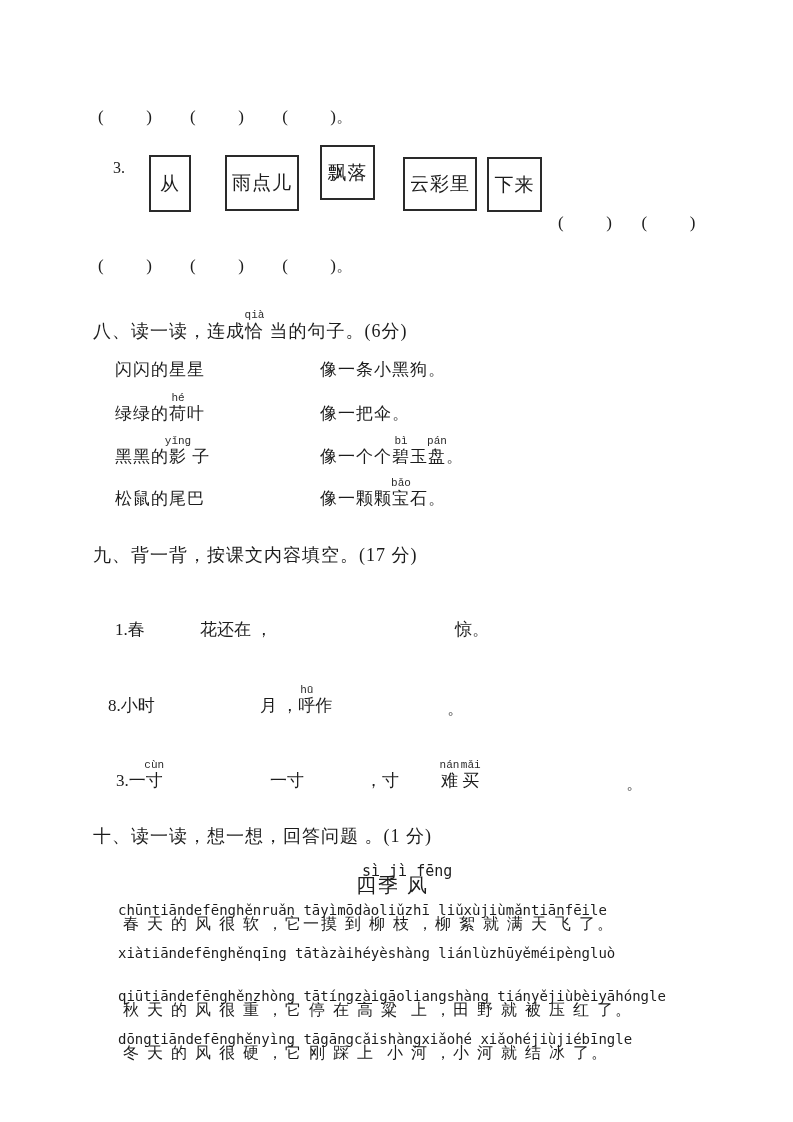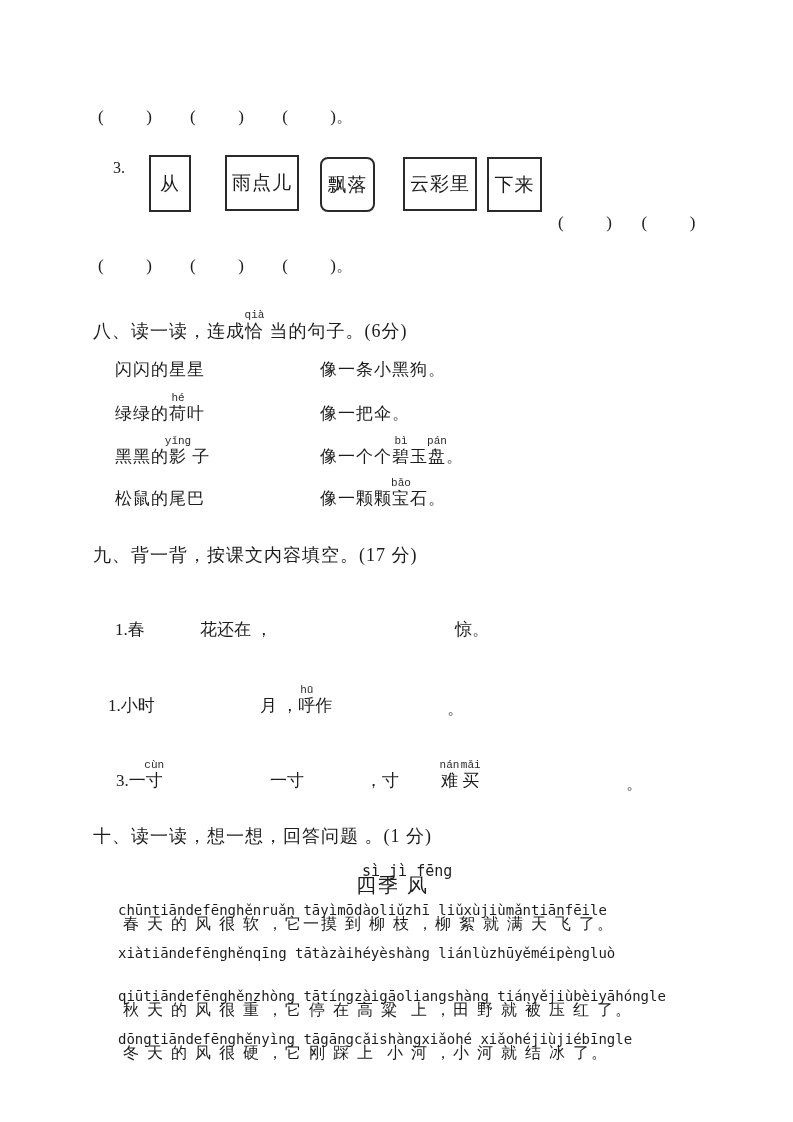--- a/index.html
+++ b/index.html
@@ -66,21 +66,21 @@
   <div class="line" style="left:98px; top:108px;">(          )         (          )         (          )。</div>
 
   <div class="line num" style="left:113px; top:160px;">3.</div>
 
   <div class="wordbox" style="left:149px; top:155px; width:38px;  height:53px;">
     <span>从</span>
   </div>
   <div class="wordbox" style="left:225px; top:155px; width:70px;  height:52px;">
     <span>雨点儿</span>
   </div>
-  <div class="wordbox" style="left:320px; top:157px; width:51px;  height:51px;border-radius:8px;">
+  <div class="wordbox" style="left:320px; top:145px; width:51px;  height:51px;">
     <span>飘落</span>
   </div>
   <div class="wordbox" style="left:403px; top:157px; width:70px;  height:50px;">
     <span>云彩里</span>
   </div>
   <div class="wordbox" style="left:487px; top:157px; width:51px;  height:51px;">
     <span>下来</span>
   </div>
 
   <div class="line" style="left:558px; top:214px;">(          )       (          )</div>
@@ -100,21 +100,21 @@
 
   <div class="line match" style="left:115px; top:490px;">松鼠的尾巴</div>
   <div class="line match" style="left:320px; top:490px;">像一颗颗<span class="ruby"><span class="pin-top">bǎo</span><span class="base">宝</span></span>石。</div>
 
   <div class="line header" style="left:93px; top:546px;">九、背一背，按课文内容填空。(17 分)</div>
 
   <div class="line" style="left:115px; top:621px;">1.春</div>
   <div class="line" style="left:200px; top:621px;">花还在 ，</div>
   <div class="line" style="left:455px; top:621px;">惊。</div>
 
-  <div class="line" style="left:108px; top:697px;">1.小时</div>
+  <div class="line" style="left:108px; top:697px;">8.小时</div>
   <div class="line" style="left:260px; top:697px;">月 ，<span class="ruby"><span class="pin-top">hū</span><span class="base">呼</span></span>作</div>
   <div class="line" style="left:447px; top:700px;">。</div>
 
   <div class="line" style="left:116px; top:772px;">3.一<span class="ruby"><span class="pin-top">cùn</span><span class="base">寸</span></span></div>
   <div class="line" style="left:270px; top:772px;">一寸</div>
   <div class="line" style="left:365px; top:772px;">，寸</div>
   <div class="line" style="left:441px; top:772px;"><span class="ruby"><span class="pin-top">nán</span><span class="base">难</span></span> <span class="ruby"><span class="pin-top">mǎi</span><span class="base">买</span></span></div>
   <div class="line" style="left:626px; top:775px;">。</div>
 
   <div class="line header" style="left:93px; top:827px;">十、读一读，想一想，回答问题 。(1 分)</div>

